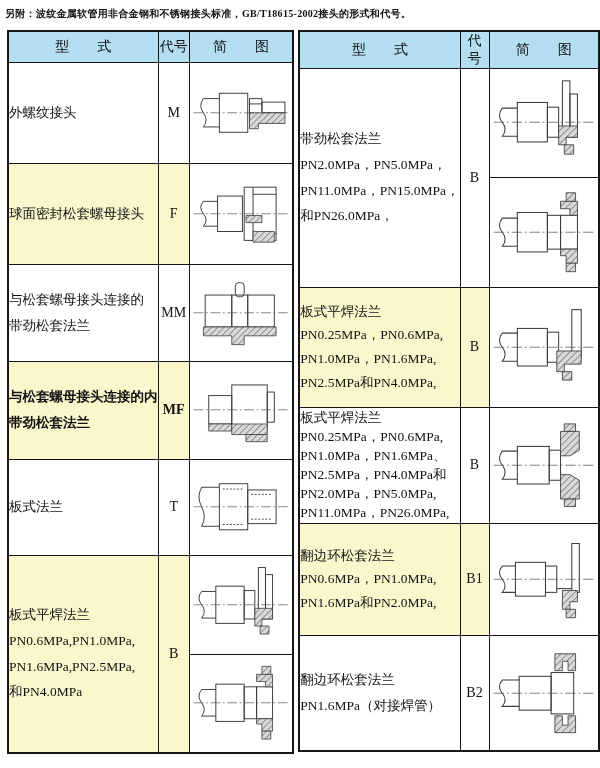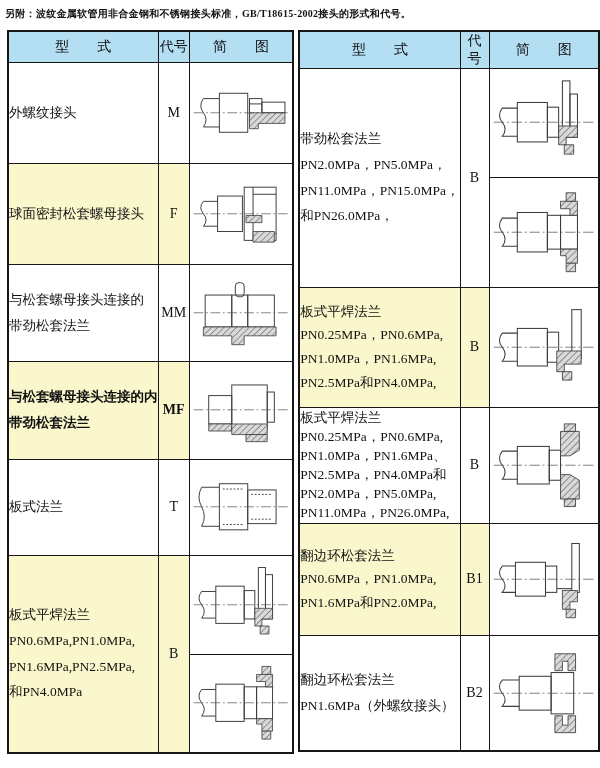--- a/index.html
+++ b/index.html
@@ -303,21 +303,21 @@
               <line x1="70" y1="56" x2="86" y2="56" stroke="#3c3c3c" fill="none" stroke-width="1.1"></line>
               <polygon points="76,58 92,58 92,70 84,70 84,78 76,78" fill="url(#hatchp)" stroke="#3c3c3c" stroke-width="0.9"></polygon>
               <polygon points="80,78 90,78 90,87 80,87" fill="url(#hatchp)" stroke="#3c3c3c" stroke-width="0.9"></polygon>
               <line x1="3" y1="46" x2="109" y2="46" stroke="#555" stroke-width="0.8" stroke-dasharray="11 3 2 3"></line>
             </svg>
           </td>
         </tr>
         <tr style="height: 116px;">
           <td class="type-cell">
             <div class="tline">翻边环松套法兰</div>
-            <div class="tline">PN1.6MPa（外螺纹接头）</div>
+            <div class="tline">PN1.6MPa（对接焊管）</div>
           </td>
           <td class="code-cell">B2</td>
           <td class="diag-cell">
             <svg viewBox="0 0 112 92" preserveAspectRatio="xMidYMid meet">
               <path d="M 30 32 H 12 q -6 7 0 14 q 6 7 0 14 H 30" stroke="#3c3c3c" fill="none" stroke-width="1.1"></path>
               <rect x="30" y="28" width="34" height="36" stroke="#3c3c3c" fill="none" stroke-width="1.1"></rect>
               <rect x="64" y="24" width="24" height="44" stroke="#3c3c3c" fill="none" stroke-width="1.1"></rect>
               <polygon points="68,4 90,4 90,22 82,22 82,12 76,12 76,22 68,22" fill="url(#hatchp)" stroke="#3c3c3c" stroke-width="0.9"></polygon>
               <polygon points="68,88 90,88 90,70 82,70 82,80 76,80 76,70 68,70" fill="url(#hatchp)" stroke="#3c3c3c" stroke-width="0.9"></polygon>
               <line x1="3" y1="46" x2="109" y2="46" stroke="#555" stroke-width="0.8" stroke-dasharray="11 3 2 3"></line>

